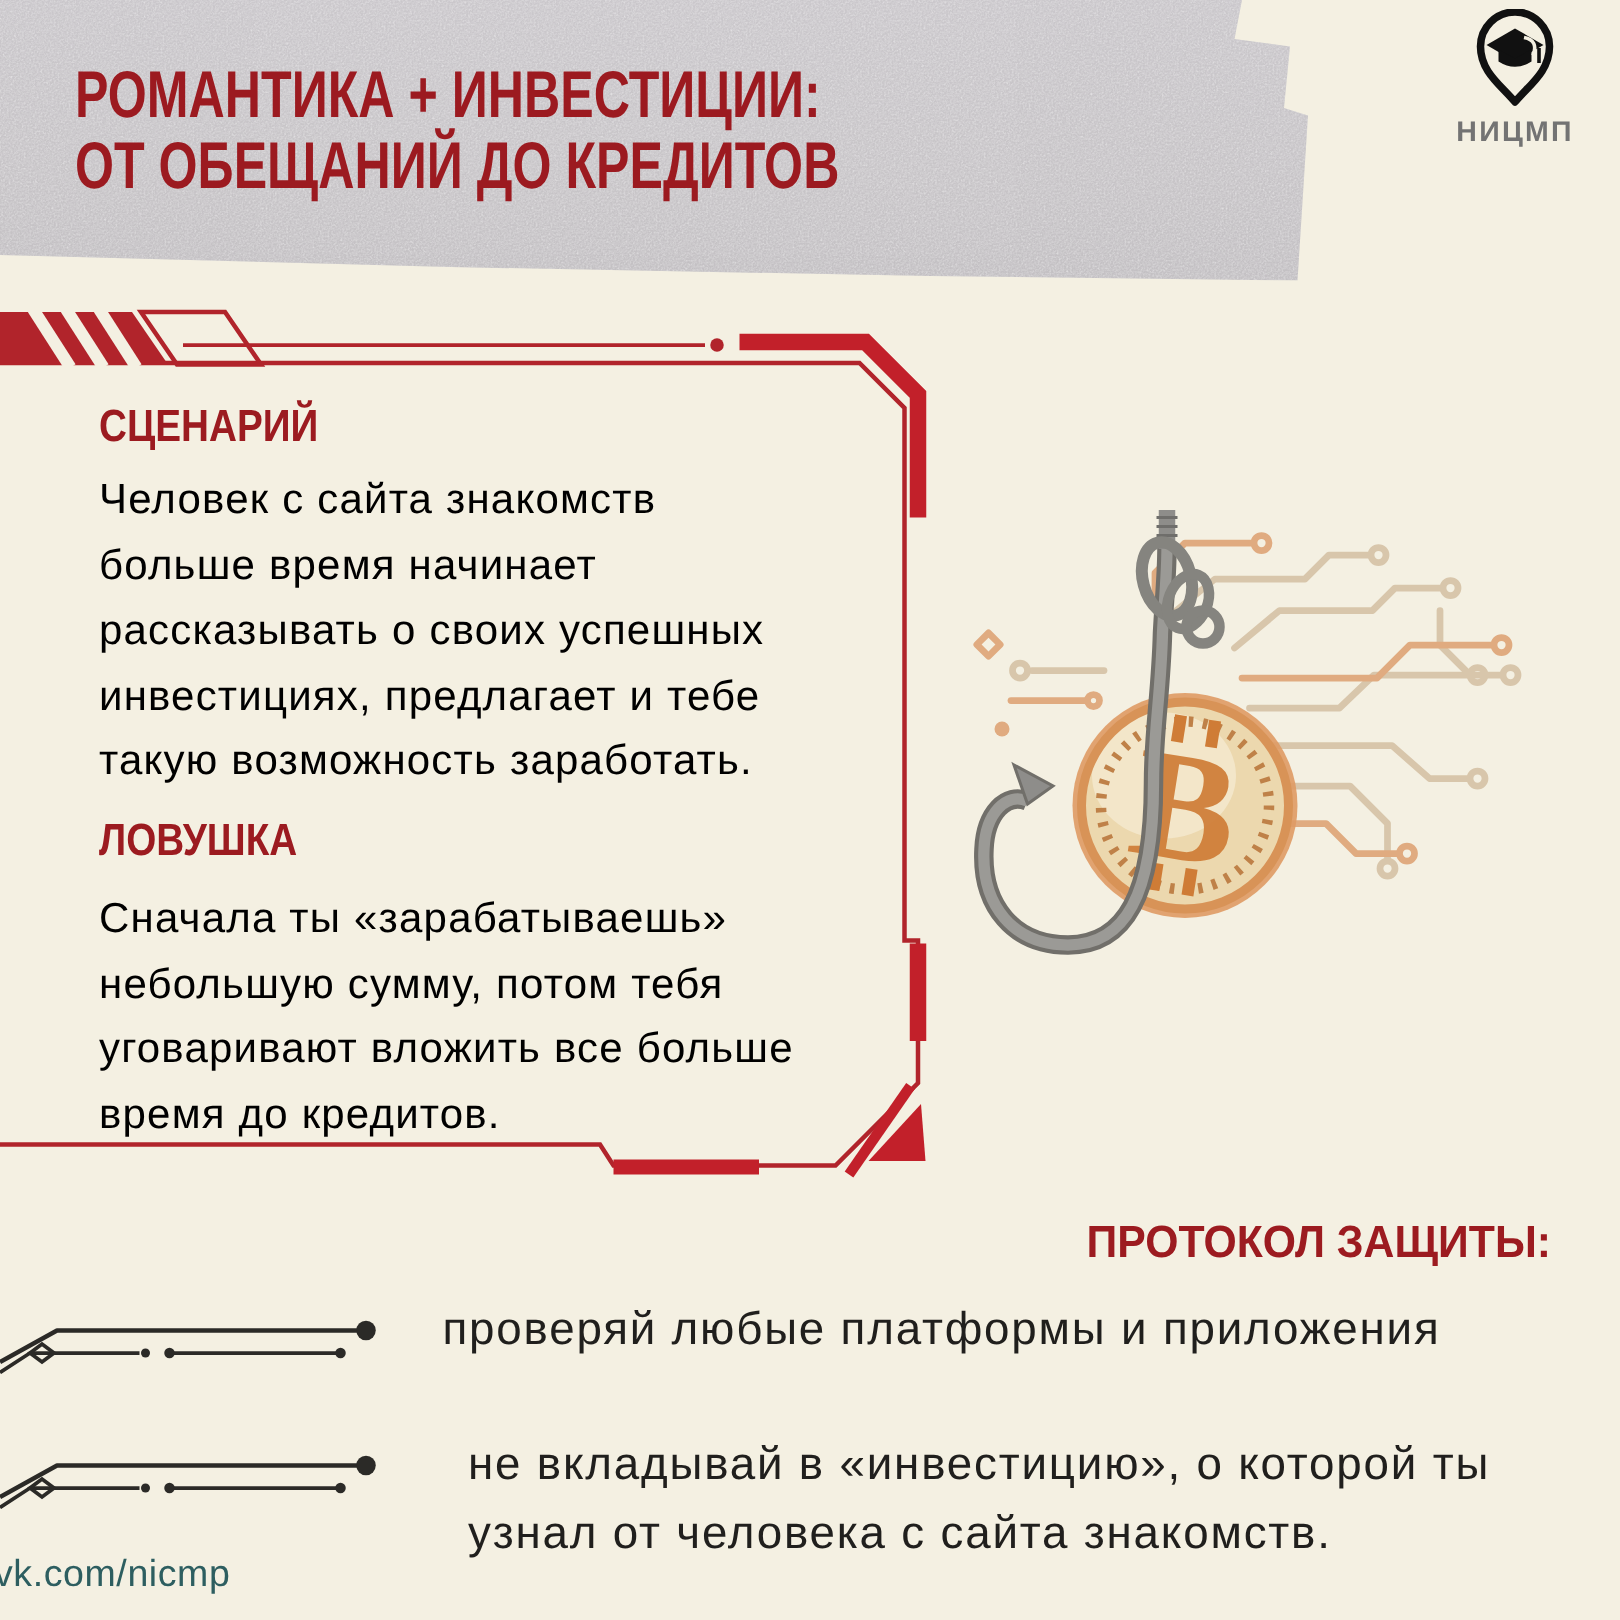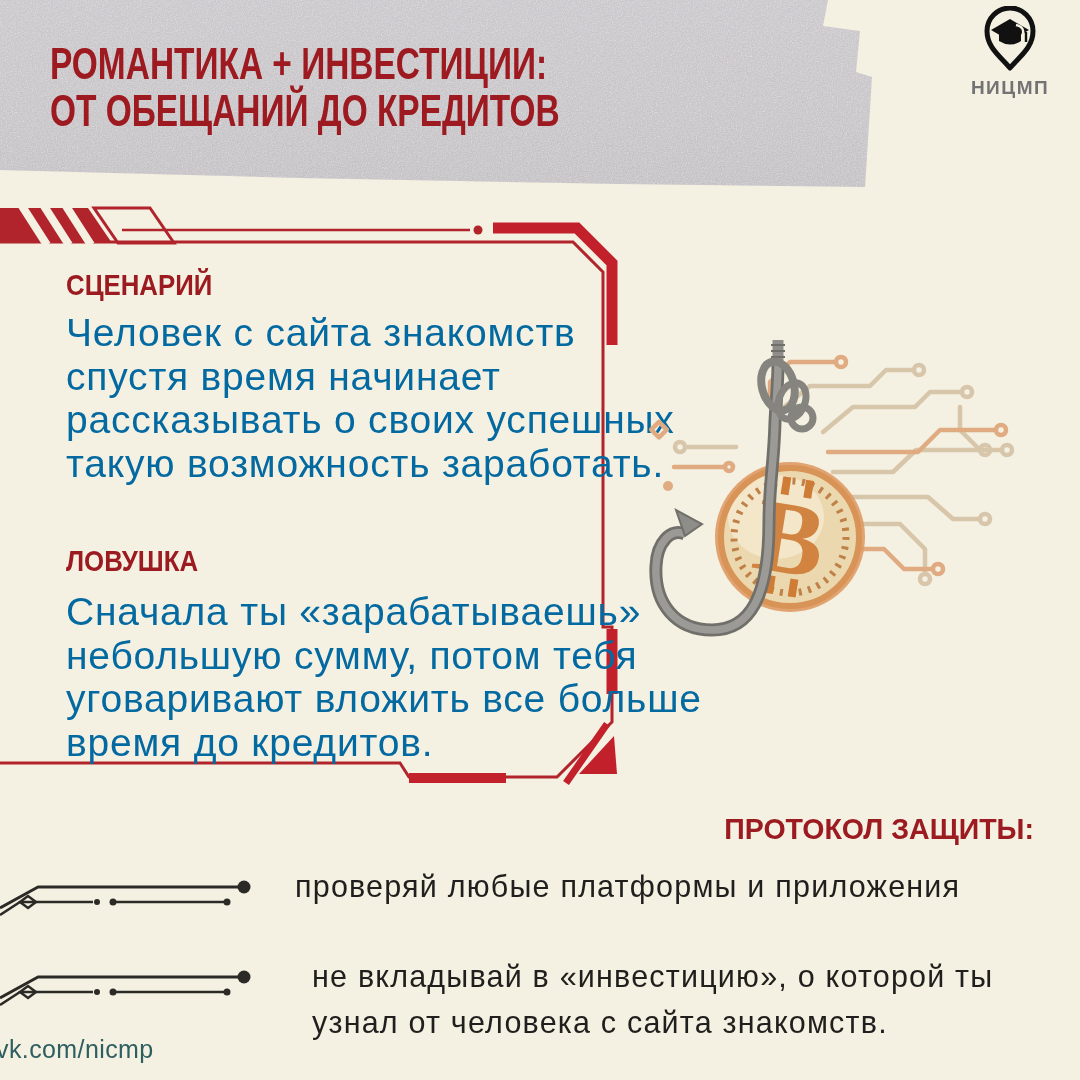--- a/index.html
+++ b/index.html
@@ -26,21 +26,21 @@
 
   
   .logo{right:10px;top:6px;width:120px;text-align:center;color:#737373;}
   .logo .lbl{font-size:19px;font-weight:bold;letter-spacing:1.5px;margin-top:1px;}
 
   
   .card-h{
     color:#9c1b20;font-weight:bold;font-size:30px;letter-spacing:0;
     transform:scaleX(0.86);transform-origin:left top;white-space:nowrap;
   }
-  .card-p{color:#0369a1;font-size:39px;line-height:43.5px;letter-spacing:0.8px;white-space:nowrap;}
+  .card-p{color:#000000;font-size:28px;line-height:43.5px;letter-spacing:0.8px;white-space:nowrap;}
 
   
   .proto-h{
     right:46px;top:812px;color:#9c1b20;font-weight:bold;font-size:30px;
     transform:scaleX(0.95);transform-origin:right top;white-space:nowrap;
   }
   .bullet-text{color:#201f1d;font-size:30.5px;line-height:45.5px;letter-spacing:1.2px;white-space:nowrap;}
 
   .footer-link{left:-4px;top:1035px;color:#2d5e60;font-size:25px;letter-spacing:0.4px;}
 </style>
@@ -98,22 +98,23 @@
     <path d="M493 23 H577 L612 58 V140" fill="none" stroke="#c2202a" stroke-width="11"></path>
     <line x1="612" y1="424" x2="612" y2="489" stroke="#c2202a" stroke-width="11"></line>
     <line x1="409" y1="573" x2="506" y2="573" stroke="#c2202a" stroke-width="10"></line>
     <line x1="566" y1="578" x2="607" y2="519" stroke="#c2202a" stroke-width="7"></line>
     <path d="M614 531 L617 569 L579 569 Z" fill="#c2202a"></path>
   </svg>
 
   <div class="abs card-h" style="left:66px;top:268px;">СЦЕНАРИЙ</div>
   <div class="abs card-p" style="left:66px;top:311px;">
     <div>Человек с сайта знакомств</div>
-    <div>спустя время начинает</div>
+    <div>больше время начинает</div>
     <div>рассказывать о своих успешных</div>
+    <div>инвестициях, предлагает и тебе</div>
     <div>такую возможность заработать.</div>
   </div>
   <div class="abs card-h" style="left:66px;top:544px;">ЛОВУШКА</div>
   <div class="abs card-p" style="left:66px;top:590px;">
     <div>Сначала ты «зарабатываешь»</div>
     <div>небольшую сумму, потом тебя</div>
     <div>уговаривают вложить все больше</div>
     <div>время до кредитов.</div>
   </div>
 

